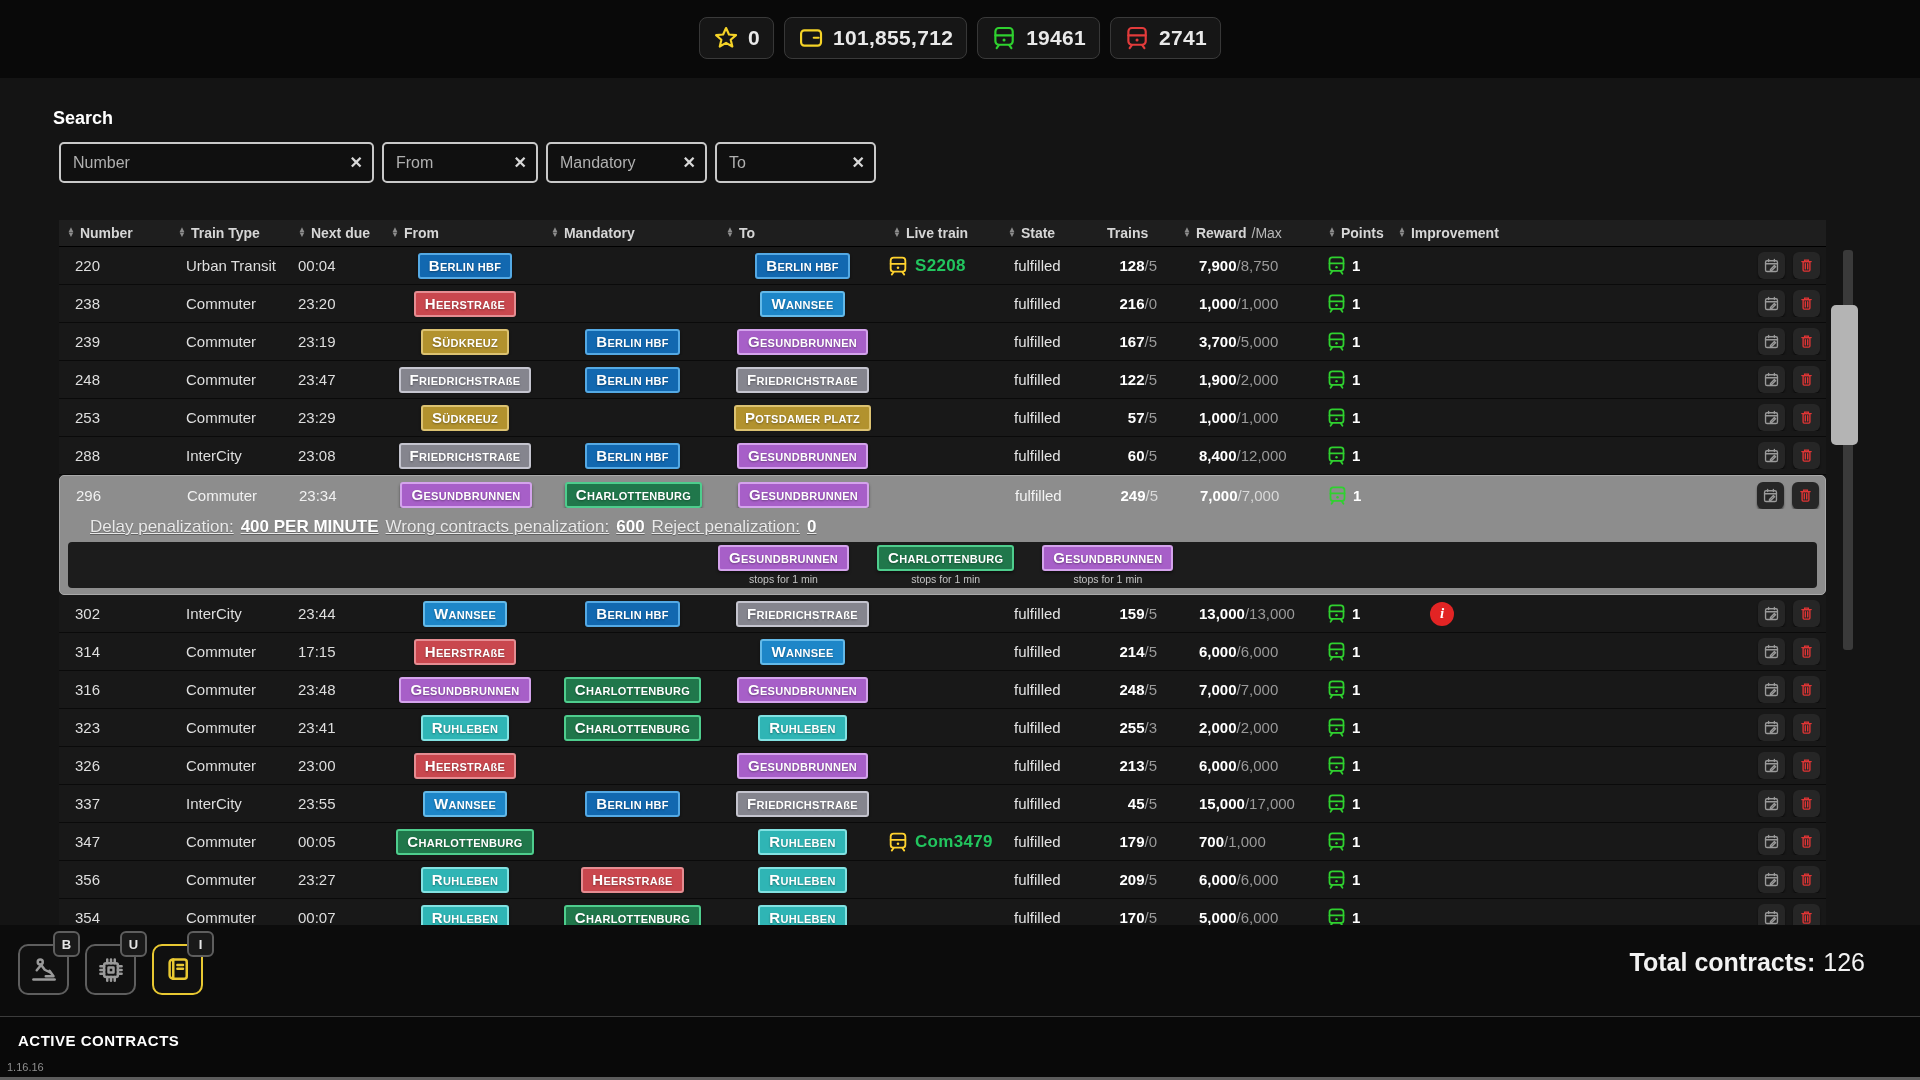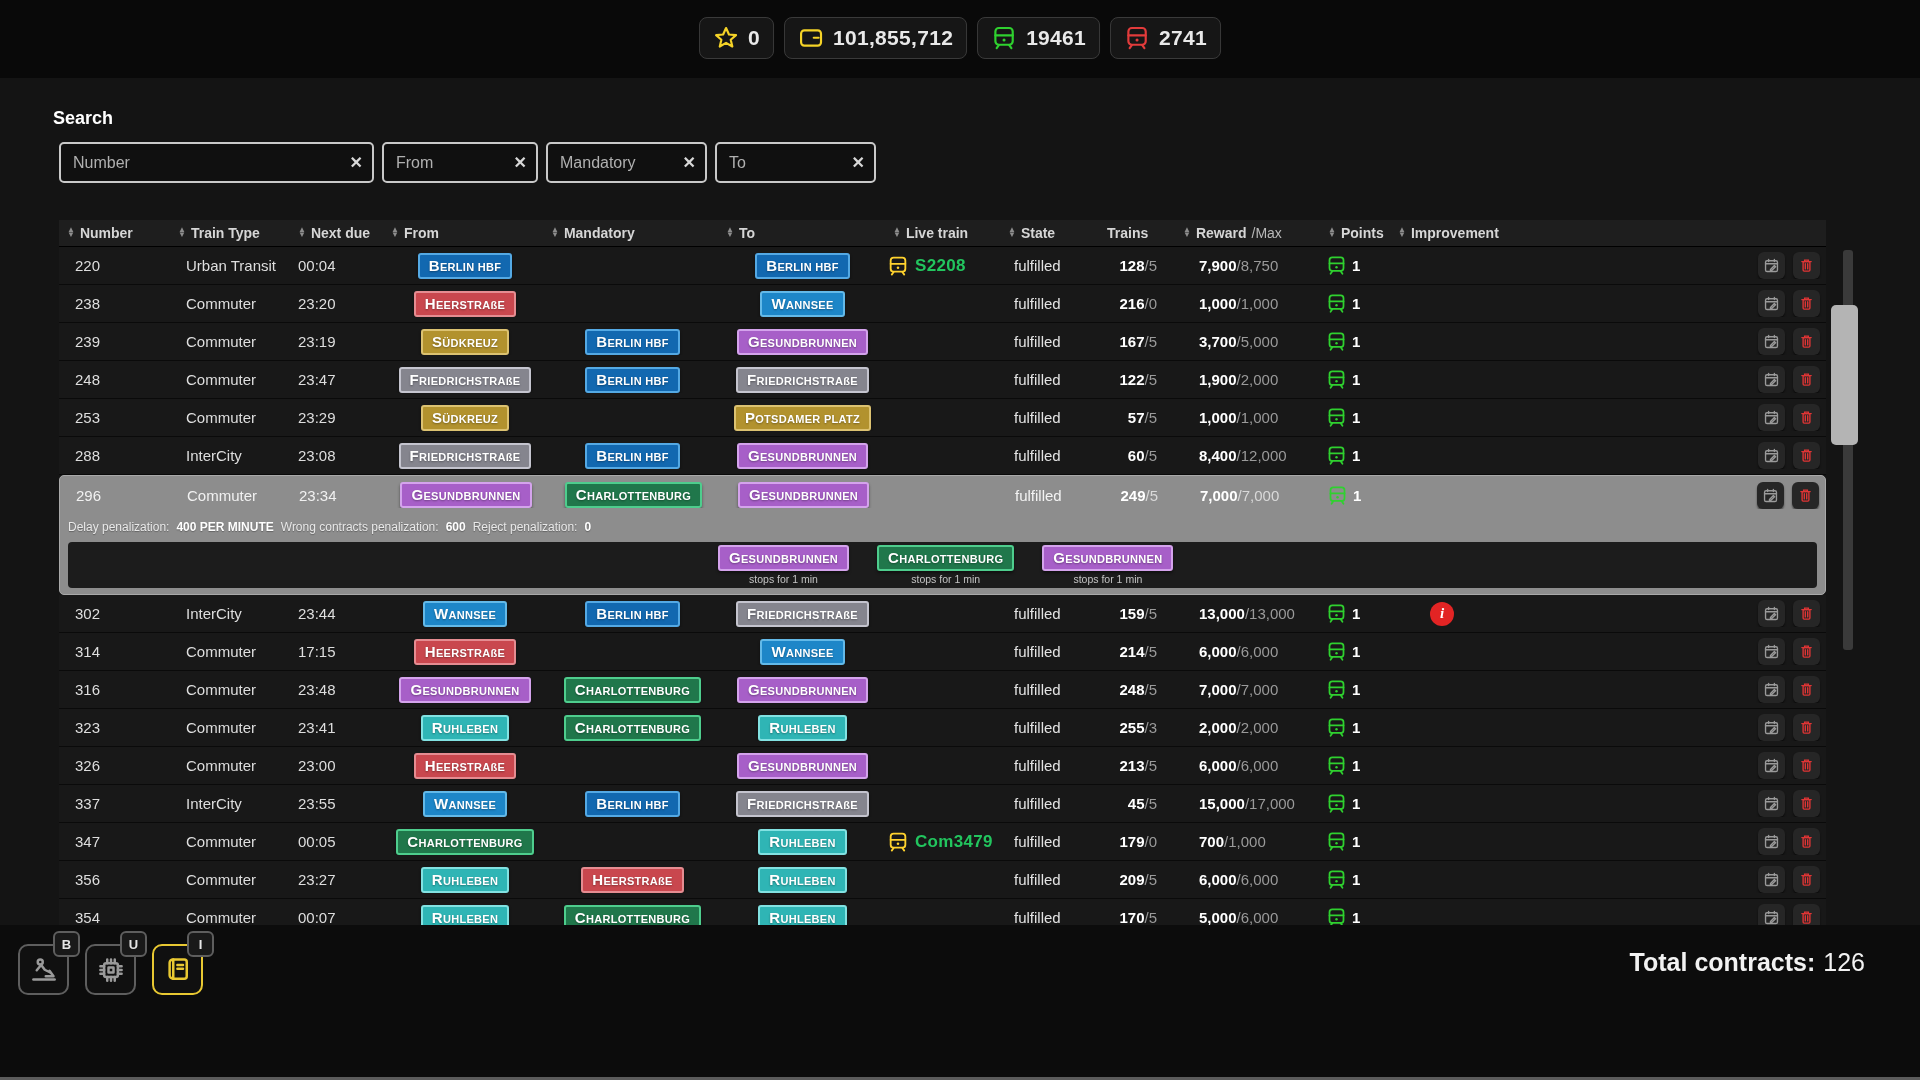--- a/index.html
+++ b/index.html
@@ -56,21 +56,21 @@
   .act-btn{width:27px;height:27px;border-radius:6px;background:#262626;display:flex;align-items:center;justify-content:center;cursor:pointer;box-shadow:0 2px 2px rgba(0,0,0,.5);}
   .act-btn svg{width:17px;height:17px;}
   .badge{display:inline-block;padding:2px 9px 3px;border:2px solid;border-radius:3px;color:#fff;font-weight:700;font-size:11px;letter-spacing:.3px;white-space:nowrap;box-shadow:0 2px 3px rgba(0,0,0,.45);text-shadow:0 1px 2px rgba(0,0,0,.35);}
   .badge::first-letter{font-size:15px;}
 
   
   .row-block{background:#8d8d8d;border:1px solid #a9a9a9;border-radius:5px;padding-bottom:6px;}
   .row-block .row{background:transparent;border-bottom:none;color:#f1f1f1;}
   .row-block .c-state{color:#f3f3f3;}
   .row-block .num .dim{color:#d9d9d9;}
-  .penalties{height:26px;display:flex;align-items:center;gap:7px;padding-left:8px;font-size:12px;color:#e9e9e9;text-shadow:0 1px 1px rgba(0,0,0,.3);}
+  .penalties{height:26px;display:flex;align-items:center;gap:7px;padding-left:30px;font-size:17px;color:#e9e9e9;text-shadow:0 1px 1px rgba(0,0,0,.3);text-decoration:underline;}
   .penalties b{color:#fff;}
   .route-panel{margin:2px 8px 0 8px;height:46px;background:#1c1c1c;border-radius:4px;display:flex;align-items:center;gap:28px;padding-left:650px;}
   .stop{display:flex;flex-direction:column;align-items:center;gap:2px;}
   .stop .note{font-size:10.5px;color:#c4c4c4;text-shadow:none;}
 
   
   .scroll-track{position:absolute;left:1843px;top:172px;width:10px;height:400px;background:#3a3a3a;border-radius:3px;}
   .scroll-thumb{position:absolute;left:1831px;top:227px;width:27px;height:140px;background:#b4b4b4;border-radius:5px;cursor:grab;}
 
   
@@ -1223,14 +1223,18 @@
       <div class="dock-btn active">
         <svg viewBox="0 0 24 24" fill="none" stroke="currentColor" stroke-width="2" stroke-linecap="round" stroke-linejoin="round">
           <path d="M8 3.5h9a2 2 0 0 1 2 2v11.4a2 2 0 0 1-2 2H8a2.7 2.7 0 0 1-2.7-2.7V6.2A2.7 2.7 0 0 1 8 3.5z"></path>
           <path d="M8.2 3.5v15.4"></path>
           <path d="M11.5 8h4.5M11.5 11h4.5"></path>
         </svg>
         <span class="key-badge">I</span>
       </div>
     </div>
 
+  <footer class="bottombar">
+    <div class="bb-title">ACTIVE CONTRACTS</div>
+    <div class="bb-version">1.16.16</div>
+  </footer>
   <div class="bottom-line"></div>
 </div>
 
 </body></html>

